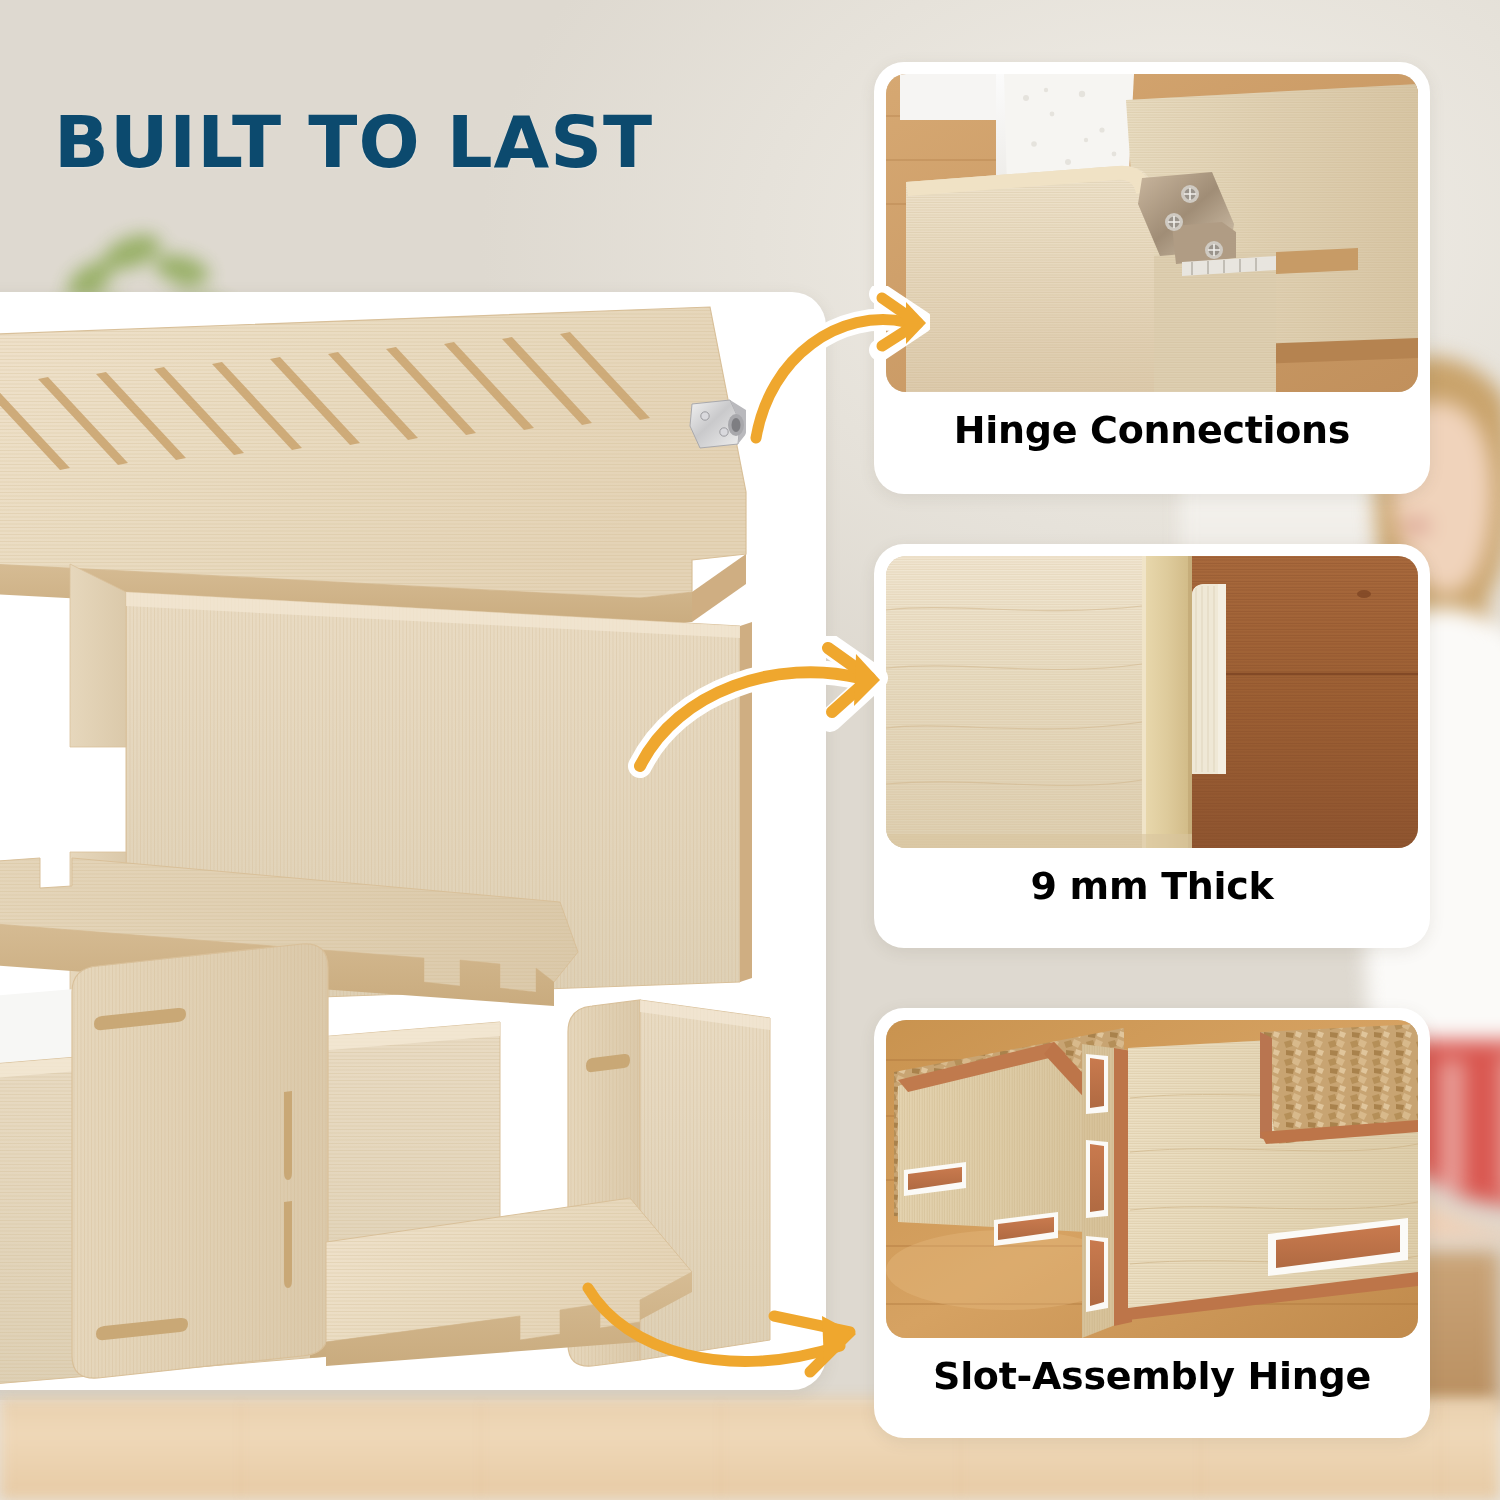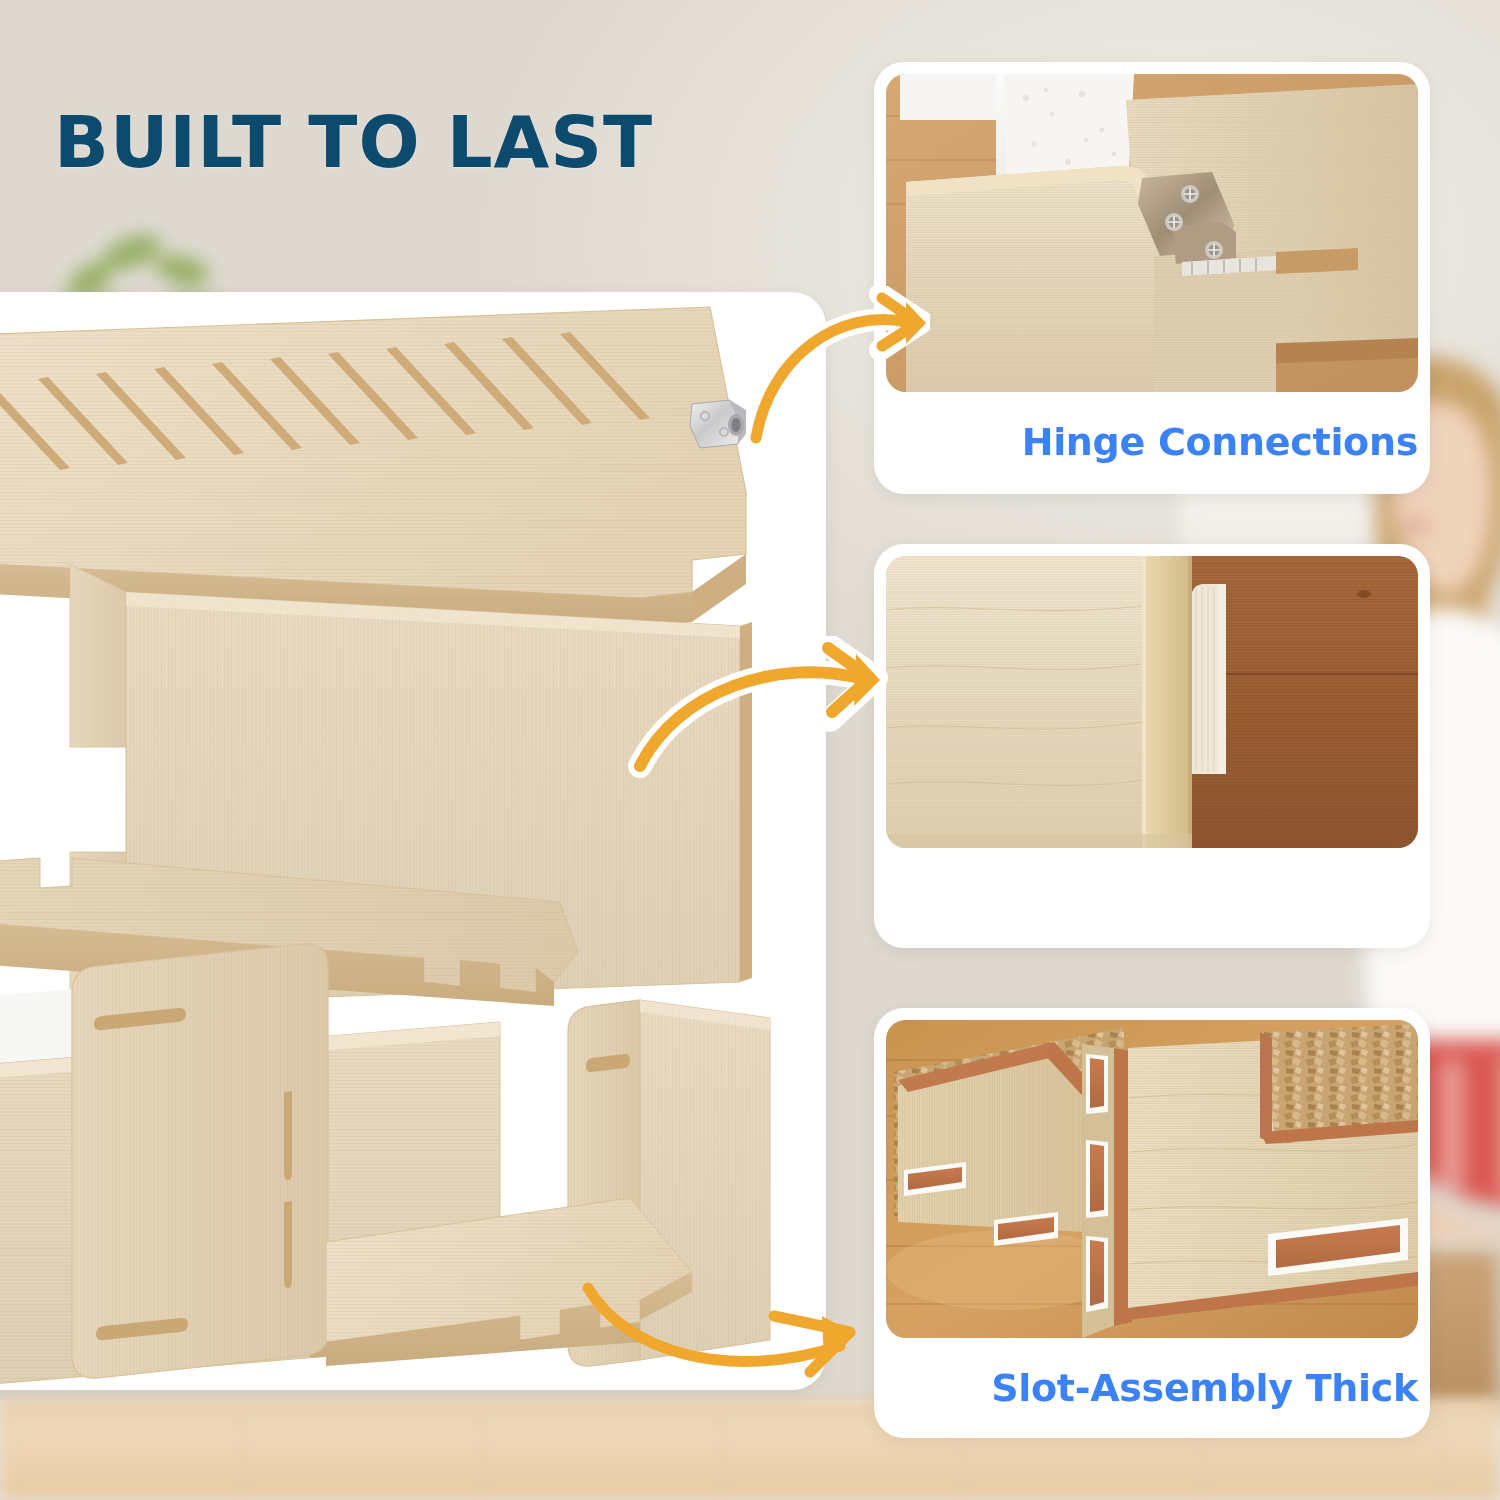--- a/index.html
+++ b/index.html
@@ -70,25 +70,25 @@
 
   .photo{
     width:100%; border-radius:20px; overflow:hidden; position:relative;
     background:#d9cdb8;
   }
   #photo-hinge{ height:318px; }
   #photo-thick{ height:292px; }
   #photo-slot{  height:318px; }
 
   .card-label{
-    width:100%; text-align:right;
+    width:100%; text-align:center;
     font-family:"DejaVu Sans", sans-serif;
-    font-weight:bold; color:#3b82f6;
+    font-weight:bold; color:#000000;
     font-size:38px; letter-spacing:-.3px;
-    margin-top:28px;
+    margin-top:16px;
   }
 
   
   .arrow{ position:absolute; pointer-events:none; }
   #arrow1{ left:730px; top:286px; width:200px; height:170px; }
   #arrow2{ left:618px; top:636px; width:270px; height:190px; }
   #arrow3{ left:578px; top:1282px;width:300px; height:140px; }
 
   
   #product{ position:absolute; left:-60px; top:292px; width:886px; height:1098px; }
@@ -466,20 +466,21 @@
       <g stroke="#d9cfb4" stroke-width=".8" opacity=".9">
         <path d="M310 32 V216"></path>
           <path d="M316 30 V216"></path>
           <path d="M322 30 V216"></path>
           <path d="M328 30 V216"></path>
       </g>
 
       <rect x="0" y="278" width="306" height="14" fill="#d9c49f" opacity=".6"></rect>
     </svg>
   </div>
+  <div class="card-label">9 mm Thick</div>
 </div>
 
 <div id="card-slot" class="card side-card">
   <div id="photo-slot" class="photo">
     <svg width="532" height="318" viewBox="0 0 532 318">
       <defs>
         <linearGradient id="s-floor" x1="0" y1="0" x2="1" y2="1">
           <stop offset="0" stop-color="#c9934f"></stop>
             <stop offset=".5" stop-color="#d6a262"></stop>
             <stop offset="1" stop-color="#c08a4c"></stop>
@@ -570,21 +571,21 @@
       <path d="M374 112 L532 100 L532 112 L380 124 Z" fill="#bd7549"></path>
 
       <path d="M242 288 L532 252 L532 266 L242 300 Z" fill="#bd7549"></path>
 
       <g>
         <path d="M382 214 L522 198 L522 240 L382 256 Z" fill="#fbfaf7"></path>
         <path d="M390 220 L514 205 L514 232 L390 248 Z" fill="url(#s-tab)"></path>
       </g>
     </svg>
   </div>
-  <div class="card-label">Slot-Assembly Thick</div>
+  <div class="card-label">Slot-Assembly Hinge</div>
 </div>
 
 <div id="arrow1" class="arrow">
   <svg width="200" height="170" viewBox="0 0 200 170">
     <path d="M26 152 C40 70 110 22 176 36" stroke="#ffffff" stroke-width="22" fill="none" stroke-linecap="round"></path>
     <path d="M150 8 L192 36 L150 64" stroke="#ffffff" stroke-width="22" fill="none" stroke-linecap="round" stroke-linejoin="round"></path>
     <path d="M26 152 C40 70 110 22 176 36" stroke="#EFA72E" stroke-width="11" fill="none" stroke-linecap="round"></path>
     <path d="M152 12 L188 37 L152 60" stroke="#EFA72E" stroke-width="11" fill="none" stroke-linecap="round" stroke-linejoin="round"></path>
     <path d="M176 16 L196 37 L176 58 Z" fill="#EFA72E"></path>
   </svg>

